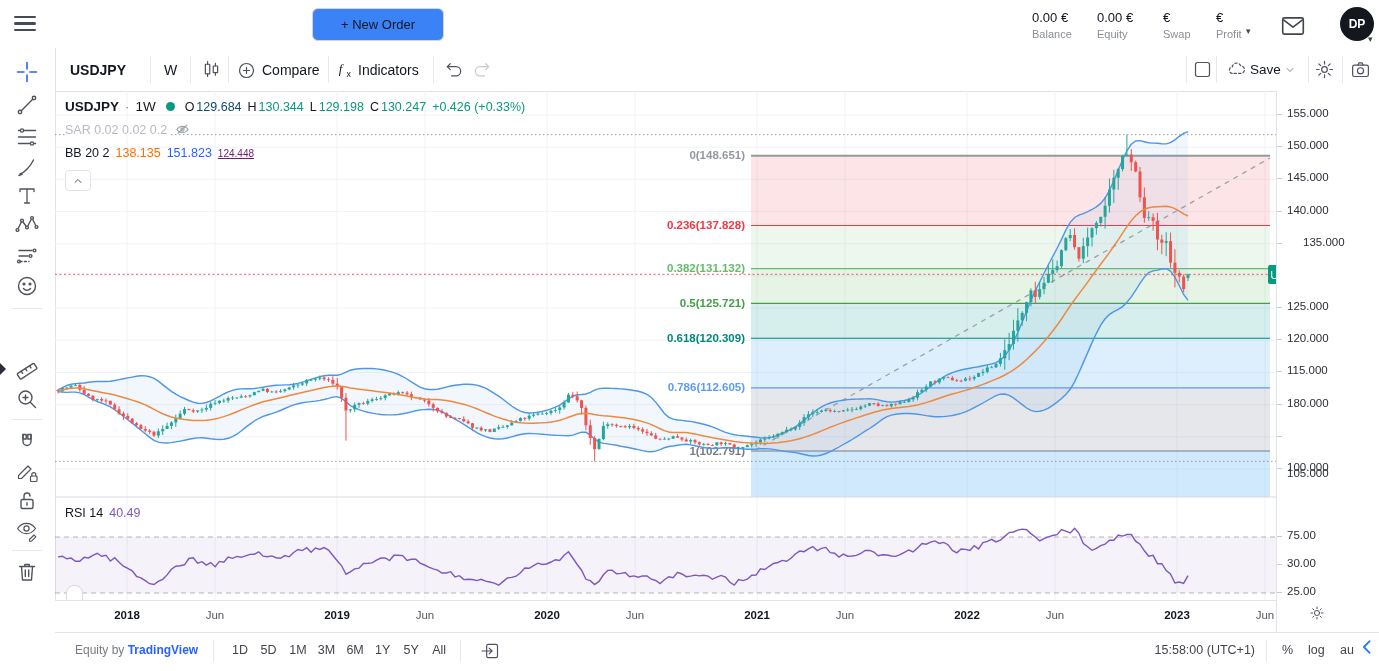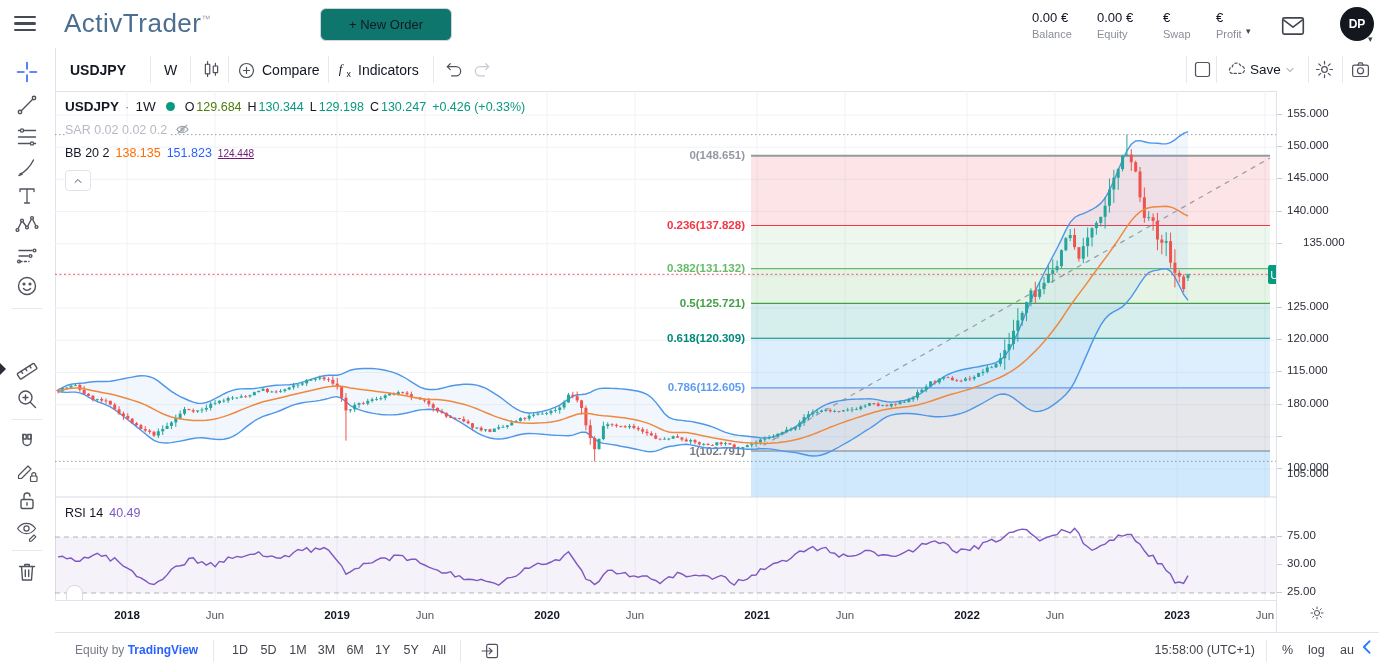--- a/index.html
+++ b/index.html
@@ -4,22 +4,22 @@
 <style>
   html,body{margin:0;padding:0;background:#fff;}
   #app{position:relative;width:1379px;height:671px;background:#fff;overflow:hidden;
        font-family:"Liberation Sans",sans-serif;color:#131722;-webkit-font-smoothing:antialiased;}
   .abs{position:absolute;}
   .hdr{left:0;top:0;width:1379px;height:48px;background:#fff;border-bottom:1px solid #e0e3eb;}
   .logo{left:64px;top:8px;font-size:26px;font-weight:500;color:#4c6e91;letter-spacing:.5px;}
   .logo sup{font-size:9px;color:#9aa0a6;}
   .burger{left:14px;top:16px;width:22px;height:16px;cursor:pointer;}
   .burger div{height:2.4px;background:#454a54;border-radius:2px;margin-bottom:4px;}
-  .neworder{left:320px;top:8px;width:132px;height:33px;border:1px solid #d1d4dc;border-radius:6px;
-            background:#0f766e;font-size:13px;color:#131722;display:flex;align-items:center;justify-content:center;cursor:pointer;}
+  .neworder{left:312px;top:8px;width:132px;height:33px;border:1px solid #d1d4dc;border-radius:6px;
+            background:#3b82f6;font-size:13px;color:#131722;display:flex;align-items:center;justify-content:center;cursor:pointer;}
   .stat{top:10px;width:60px;}
   .stat .v{font-size:13px;color:#131722;}
   .stat .l{font-size:11px;color:#8a8e99;margin-top:3px;}
   .tbar{left:0;top:48px;width:1379px;height:43px;background:#fff;border-bottom:1px solid #e0e3eb;}
   .tdiv{top:56px;width:1px;height:27px;background:#e6e8ee;}
   .tbtn{top:48px;height:43px;display:flex;align-items:center;font-size:14px;color:#131722;cursor:pointer;}
   .leftcol{left:0;top:48px;width:55px;height:623px;background:#fff;border-right:1px solid #e0e3eb;}
   .licon{left:15px;width:24px;height:24px;cursor:pointer;}
   .ldiv{left:12px;width:30px;height:1px;background:#e6e8ee;}
   .legendrow{display:flex;align-items:center;gap:6px;white-space:nowrap;}
@@ -40,21 +40,20 @@
 <body>
 
 <div id="app" class="nosel">
 
   <div class="abs hdr">
     <div class="abs burger">
         <div></div>
         <div></div>
         <div></div>
       </div>
-    <div class="abs logo"><span>ActivTrader</span><sup>™</sup></div>
     <button class="abs neworder">+  New Order</button>
     <div id="stats-host">
         <div class="abs stat" style="left: 1032px;">
           <div class="v">0.00 €</div>
           <div class="l">Balance</div>
         </div>
         <div class="abs stat" style="left: 1097px;">
           <div class="v">0.00 €</div>
           <div class="l">Equity</div>
         </div>
@@ -849,21 +848,21 @@
         <line x1="0" y1="502" x2="1221" y2="502" stroke="#787b86" stroke-width="1" stroke-dasharray="5,4" opacity="0.55"></line>
         <polyline points="3.0,465.9 7.4,465.2 11.7,467.8 16.1,467.1 20.5,470.2 24.8,470.2 29.2,466.2 33.5,466.9 37.9,464.4 42.3,462.3 46.6,465.3 51.0,464.2 55.4,470.1 59.7,466.8 64.1,471.2 68.4,475.2 72.8,477.4 77.2,479.9 81.5,485.3 85.9,486.8 90.3,489.7 94.6,492.7 99.0,493.5 103.3,490.4 107.7,488.3 112.1,483.9 116.4,478.3 120.8,475.2 125.2,474.8 129.5,473.8 133.9,467.5 138.3,466.7 142.6,472.1 147.0,470.7 151.3,474.1 155.7,471.6 160.1,475.8 164.4,470.4 168.8,471.2 173.2,466.1 177.5,467.3 181.9,465.4 186.2,466.3 190.6,464.8 195.0,463.4 199.3,463.3 203.7,460.8 208.1,465.2 212.4,465.7 216.8,464.9 221.1,466.7 225.5,467.3 229.9,464.6 234.2,465.8 238.6,461.5 243.0,458.5 247.3,459.6 251.7,456.7 256.1,461.2 260.4,457.1 264.8,458.4 269.1,456.6 273.5,459.1 277.9,464.5 282.2,469.7 286.6,474.8 291.0,483.2 295.3,480.8 299.7,477.8 304.0,477.2 308.4,472.5 312.8,472.3 317.1,471.9 321.5,469.2 325.9,467.0 330.2,467.0 334.6,469.5 338.9,464.3 343.3,464.3 347.7,464.6 352.0,469.4 356.4,468.3 360.8,468.3 365.1,472.1 369.5,474.0 373.8,476.1 378.2,477.8 382.6,479.1 386.9,482.0 391.3,482.0 395.7,480.7 400.0,486.0 404.4,484.7 408.8,488.6 413.1,488.2 417.5,488.5 421.8,489.6 426.2,488.3 430.6,490.2 434.9,491.0 439.3,492.1 443.7,494.2 448.0,490.6 452.4,487.0 456.7,486.4 461.1,485.2 465.5,481.8 469.8,477.0 474.2,477.3 478.6,474.7 482.9,472.2 487.3,473.5 491.6,473.0 496.0,471.0 500.4,468.7 504.7,469.5 509.1,464.2 513.5,460.8 517.8,467.0 522.2,473.5 526.6,479.2 530.9,488.3 535.3,489.7 539.6,493.6 544.0,490.4 548.4,483.8 552.7,479.4 557.1,479.3 561.5,482.7 565.8,482.4 570.2,481.5 574.5,485.7 578.9,484.9 583.3,486.2 587.6,484.9 592.0,485.0 596.4,488.2 600.7,489.5 605.1,492.5 609.4,488.8 613.8,485.7 618.2,486.7 622.5,481.4 626.9,483.0 631.3,485.7 635.6,485.1 640.0,484.1 644.4,484.9 648.7,484.2 653.1,485.1 657.4,488.3 661.8,486.2 666.2,484.4 670.5,486.0 674.9,491.3 679.3,494.1 683.6,488.6 688.0,489.6 692.3,488.2 696.7,484.2 701.1,484.1 705.4,477.8 709.8,478.5 714.2,475.3 718.5,472.5 722.9,471.5 727.2,469.4 731.6,470.3 736.0,467.3 740.3,463.0 744.7,460.1 749.1,460.7 753.4,457.9 757.8,455.6 762.2,459.6 766.5,457.3 770.9,456.4 775.2,461.6 779.6,462.2 784.0,466.0 788.3,463.1 792.7,465.2 797.1,465.0 801.4,464.4 805.8,462.5 810.1,459.5 814.5,459.4 818.9,461.0 823.2,464.7 827.6,463.7 832.0,464.0 836.3,465.0 840.7,465.4 845.0,463.7 849.4,461.3 853.8,459.0 858.1,461.0 862.5,456.9 866.9,452.6 871.2,453.2 875.6,451.2 879.9,449.9 884.3,452.4 888.7,451.4 893.0,453.7 897.4,459.4 901.8,461.8 906.1,458.0 910.5,458.4 914.9,459.5 919.2,454.7 923.6,457.9 927.9,451.6 932.3,450.3 936.7,448.3 941.0,450.9 945.4,449.2 949.8,445.4 954.1,441.6 958.5,441.0 962.8,439.1 967.2,438.1 971.6,438.7 975.9,442.6 980.3,446.0 984.7,449.9 989.0,447.6 993.4,445.8 997.7,444.5 1002.1,443.6 1006.5,438.5 1010.8,440.2 1015.2,442.0 1019.6,437.4 1023.9,442.3 1028.3,452.6 1032.7,455.7 1037.0,459.3 1041.4,457.4 1045.7,454.7 1050.1,453.2 1054.5,449.3 1058.8,449.2 1063.2,444.1 1067.6,445.1 1071.9,443.5 1076.3,443.5 1080.6,450.2 1085.0,453.2 1089.4,459.8 1093.7,465.3 1098.1,464.4 1102.5,472.7 1106.8,472.6 1111.2,479.6 1115.5,483.0 1119.9,492.0 1124.3,491.0 1128.6,492.3 1133.0,484.7" fill="none" stroke="#7e57c2" stroke-width="1.4"></polyline>
       </svg>
 
     <div class="abs legendrow" style="left:10px;top:8px;">
       <span style="font-size:13.5px;font-weight:bold;">USDJPY</span>
       <span style="font-size:13px;color:#787b86;">·</span>
       <span style="font-size:13.5px;">1W</span>
       <span style="width:9px;height:9px;border-radius:50%;background:#089981;margin:0 4px;"></span>
       <span style="font-size:12.5px;color:#131722;">O<tspan></tspan></span>
-        <span style="font-size:12.5px;color:#4d7c0f;margin-left:-4px;">129.684</span>
+        <span style="font-size:12.5px;color:#0c4a6e;margin-left:-4px;">129.684</span>
       <span style="font-size:12.5px;color:#131722;">H</span>
         <span style="font-size:12.5px;color:#089981;margin-left:-4px;">130.344</span>
       <span style="font-size:12.5px;color:#131722;">L</span>
         <span style="font-size:12.5px;color:#089981;margin-left:-4px;">129.198</span>
       <span style="font-size:12.5px;color:#131722;">C</span>
         <span style="font-size:12.5px;color:#089981;margin-left:-4px;">130.247</span>
       <span style="font-size:12.5px;color:#089981;">+0.426 (+0.33%)</span>
     </div>
     <div class="abs legendrow" style="left:10px;top:31px;">
       <span style="font-size:12.5px;color:#b7bac4;background:#fff;padding-right:2px;">SAR 0.02 0.02 0.2</span>

